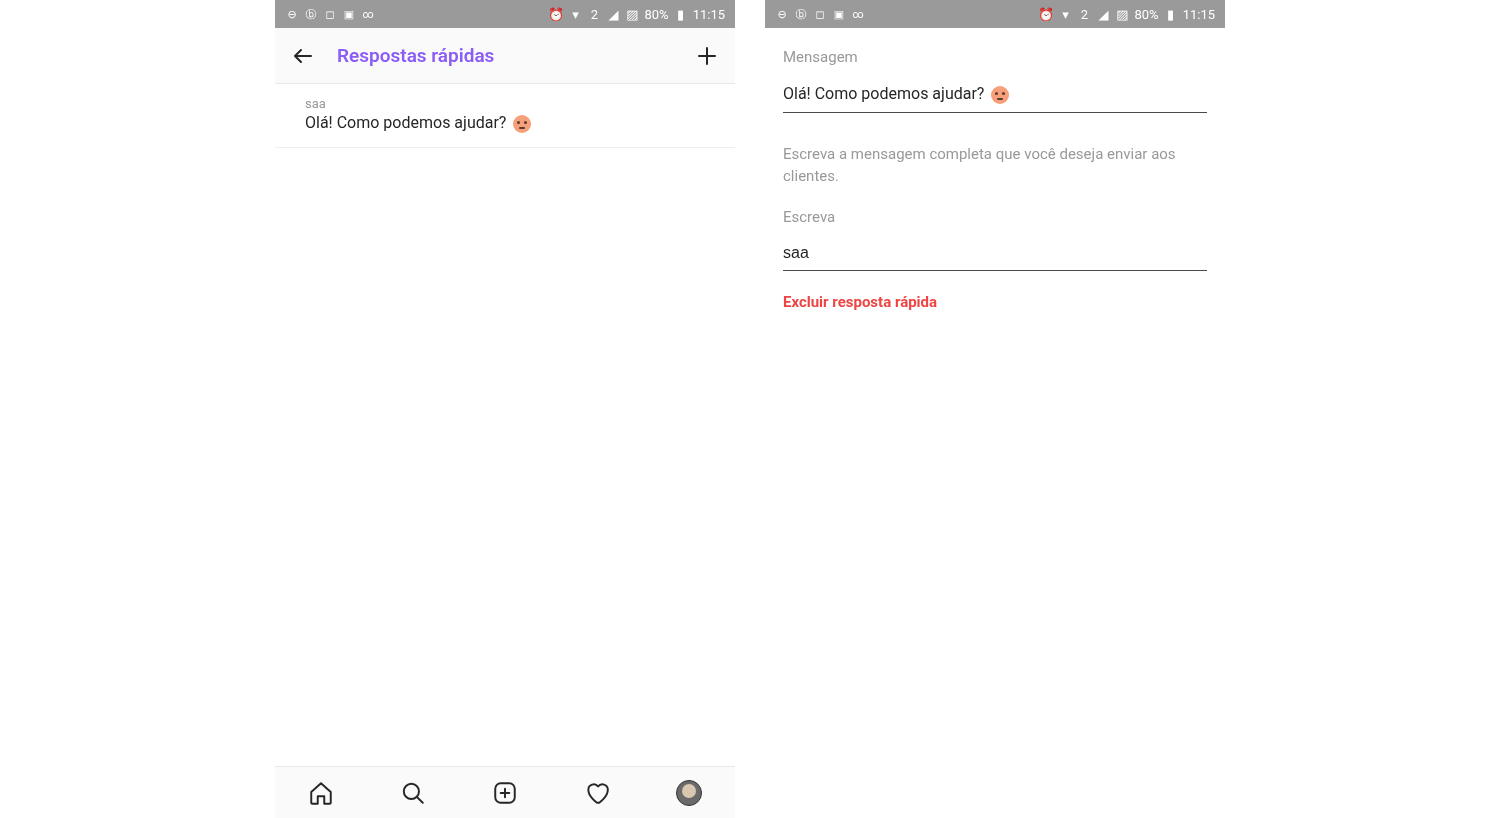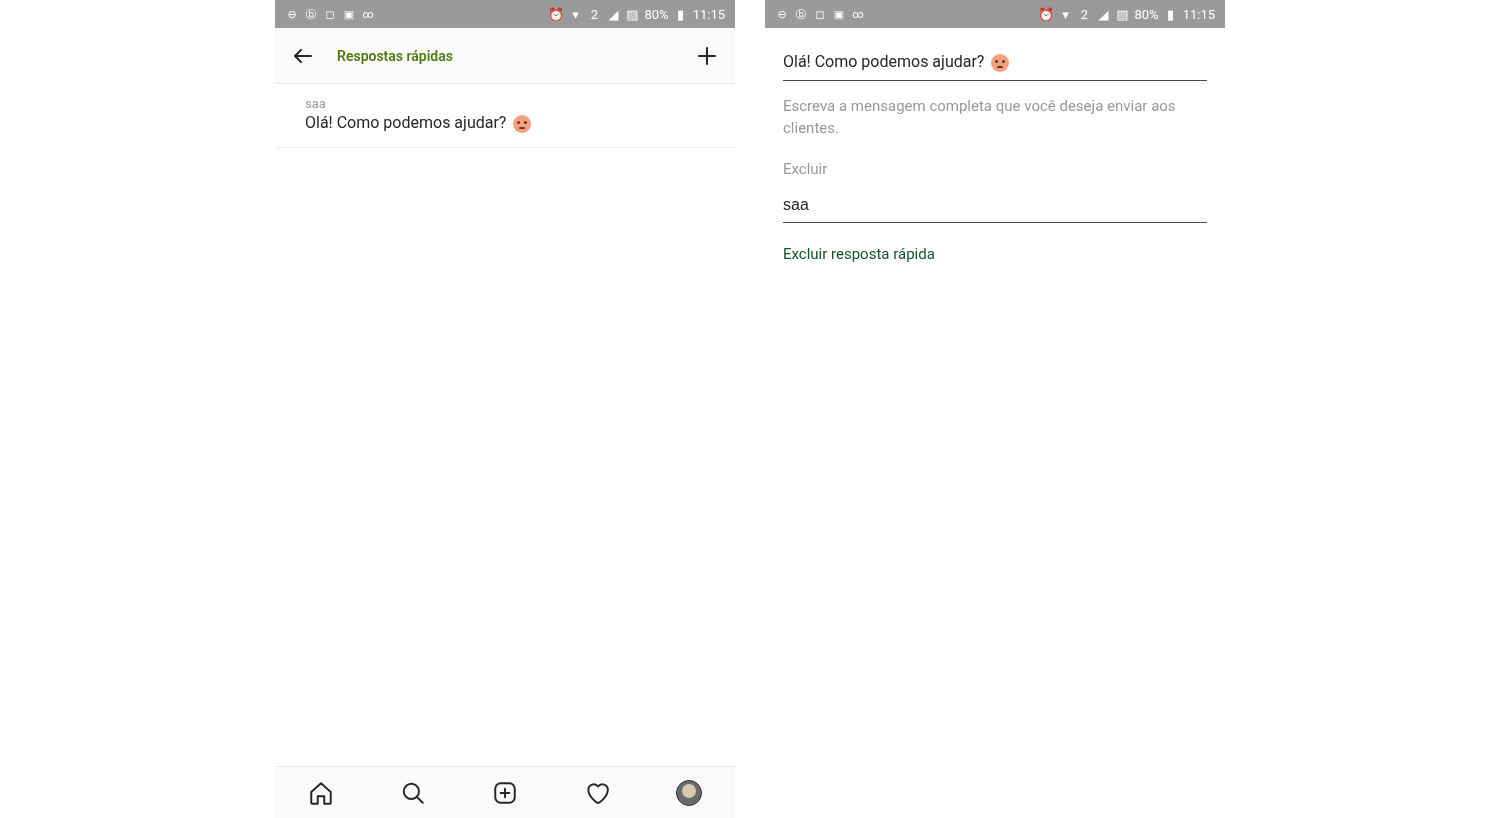--- a/index.html
+++ b/index.html
@@ -56,23 +56,23 @@
     .header-icon {
       width: 28px;
       height: 28px;
       display: flex;
       align-items: center;
       justify-content: center;
       cursor: pointer;
     }
     .header-title {
       flex: 1;
-      font-size: 14px;
+      font-size: 19px;
       font-weight: 600;
-      color: #4d7c0f;
+      color: #8b5cf6;
       margin-left: 20px;
     }
     .header-action {
       width: 28px;
       height: 28px;
       display: flex;
       align-items: center;
       justify-content: center;
       cursor: pointer;
     }
@@ -136,29 +136,30 @@
       border-bottom: 1px solid #4a4a4a;
       padding: 4px 0 8px;
       font-size: 16px;
       color: #262626;
       outline: none;
       background: transparent;
     }
     .form-hint {
       font-size: 15px;
       color: #999999;
-      margin-top: 14px;
+      margin-top: 30px;
       line-height: 1.5;
     }
     .delete-link {
-      color: #14532d;
+      color: #ef4444;
       font-size: 15px;
       margin-top: 22px;
       display: block;
       cursor: pointer;
+      font-weight: bold;
     }
     .bottom-nav {
       height: 52px;
       background: #fafafa;
       border-top: 1px solid #e8e8e8;
       display: flex;
       justify-content: space-around;
       align-items: center;
     }
     .nav-item {
@@ -282,28 +283,29 @@
       <span class="status-icon">▨</span>
       <span>80%</span>
       <span class="status-icon">▮</span>
       <span>11:15</span>
     </div>
   </div>
 
 
   <div class="content">
     <div class="form-section">
+      <div class="form-label">Mensagem</div>
       <div class="input-wrap">
         <div class="form-input">
           <span>Olá! Como podemos ajudar?</span>
           <span class="emoji"></span>
         </div>
       </div>
       <div class="form-hint">Escreva a mensagem completa que você deseja enviar aos clientes.</div>
     </div>
 
     <div class="form-section">
-      <div class="form-label">Excluir</div>
+      <div class="form-label">Escreva</div>
       <input class="form-input" type="text" value="saa" style="">
       <a class="delete-link">Excluir resposta rápida</a>
     </div>
   </div>
 </div>
 
 </body></html>

